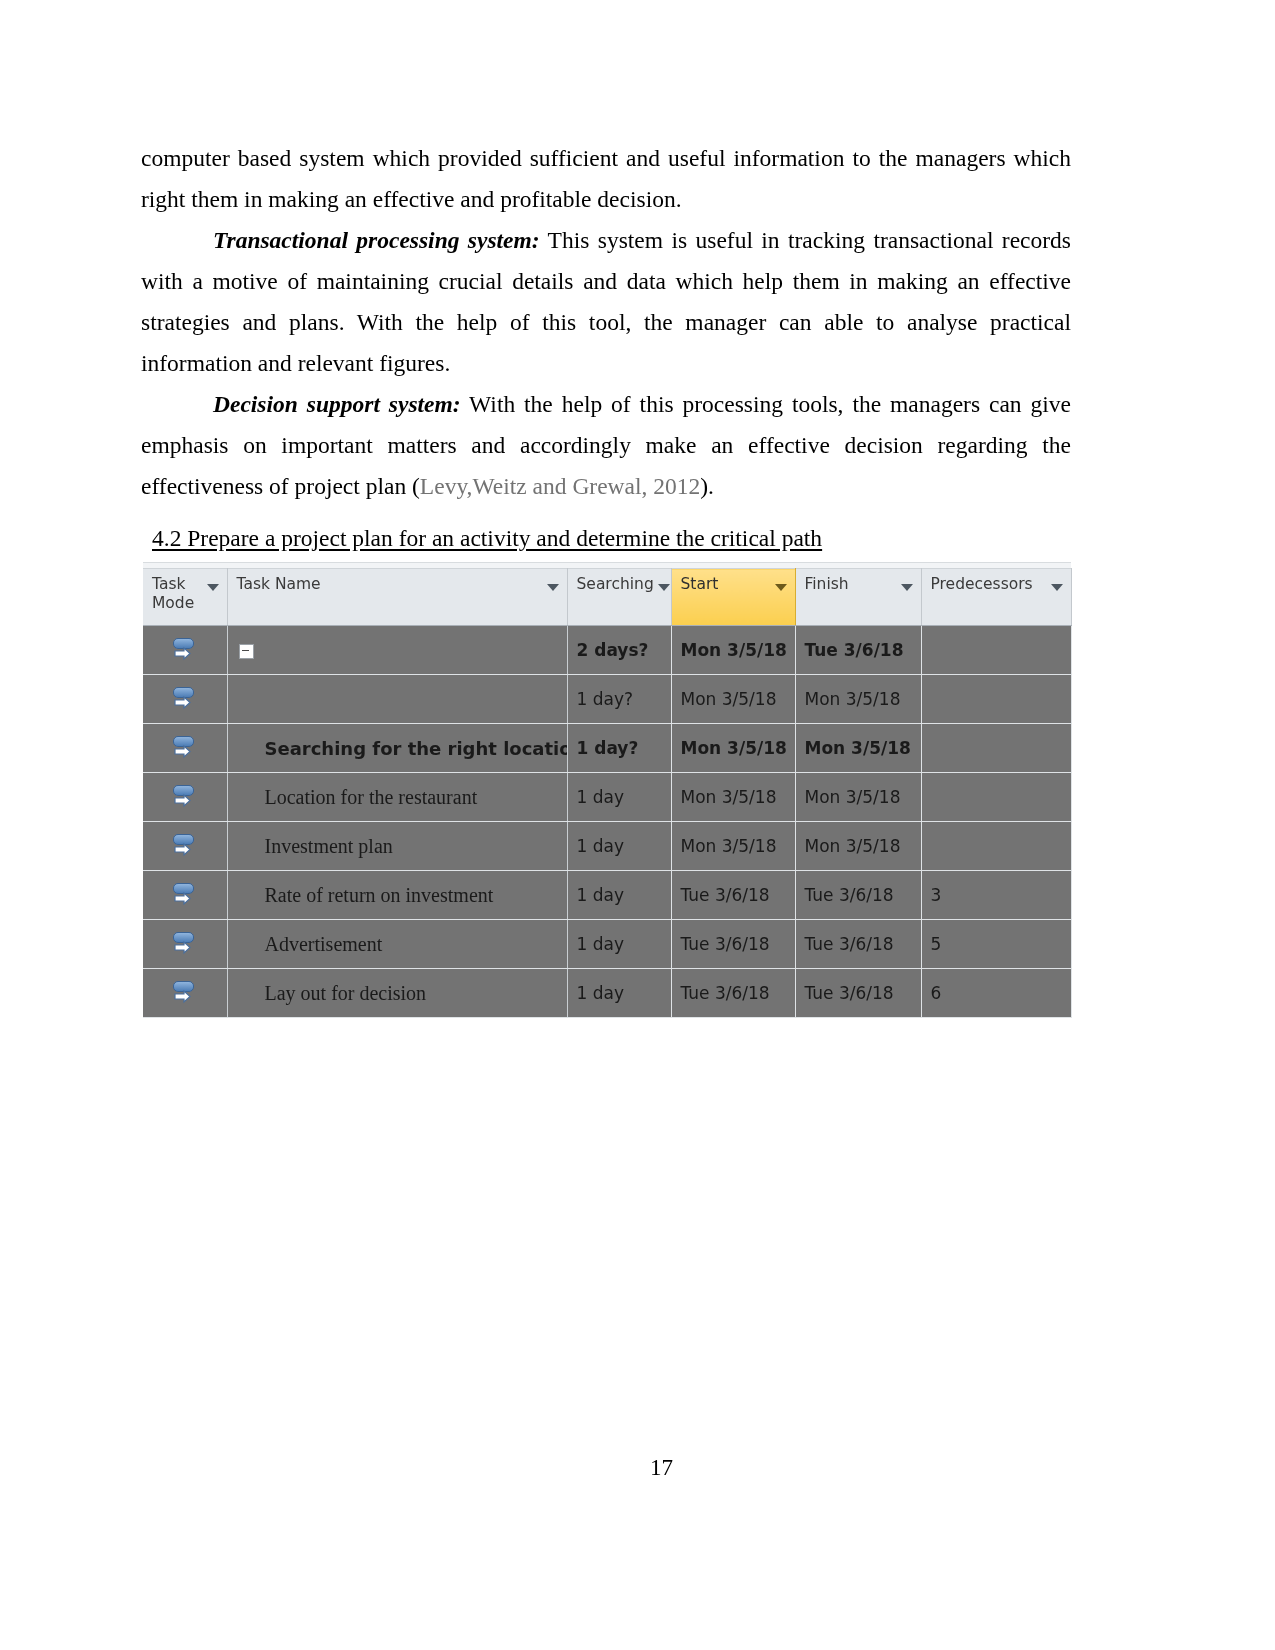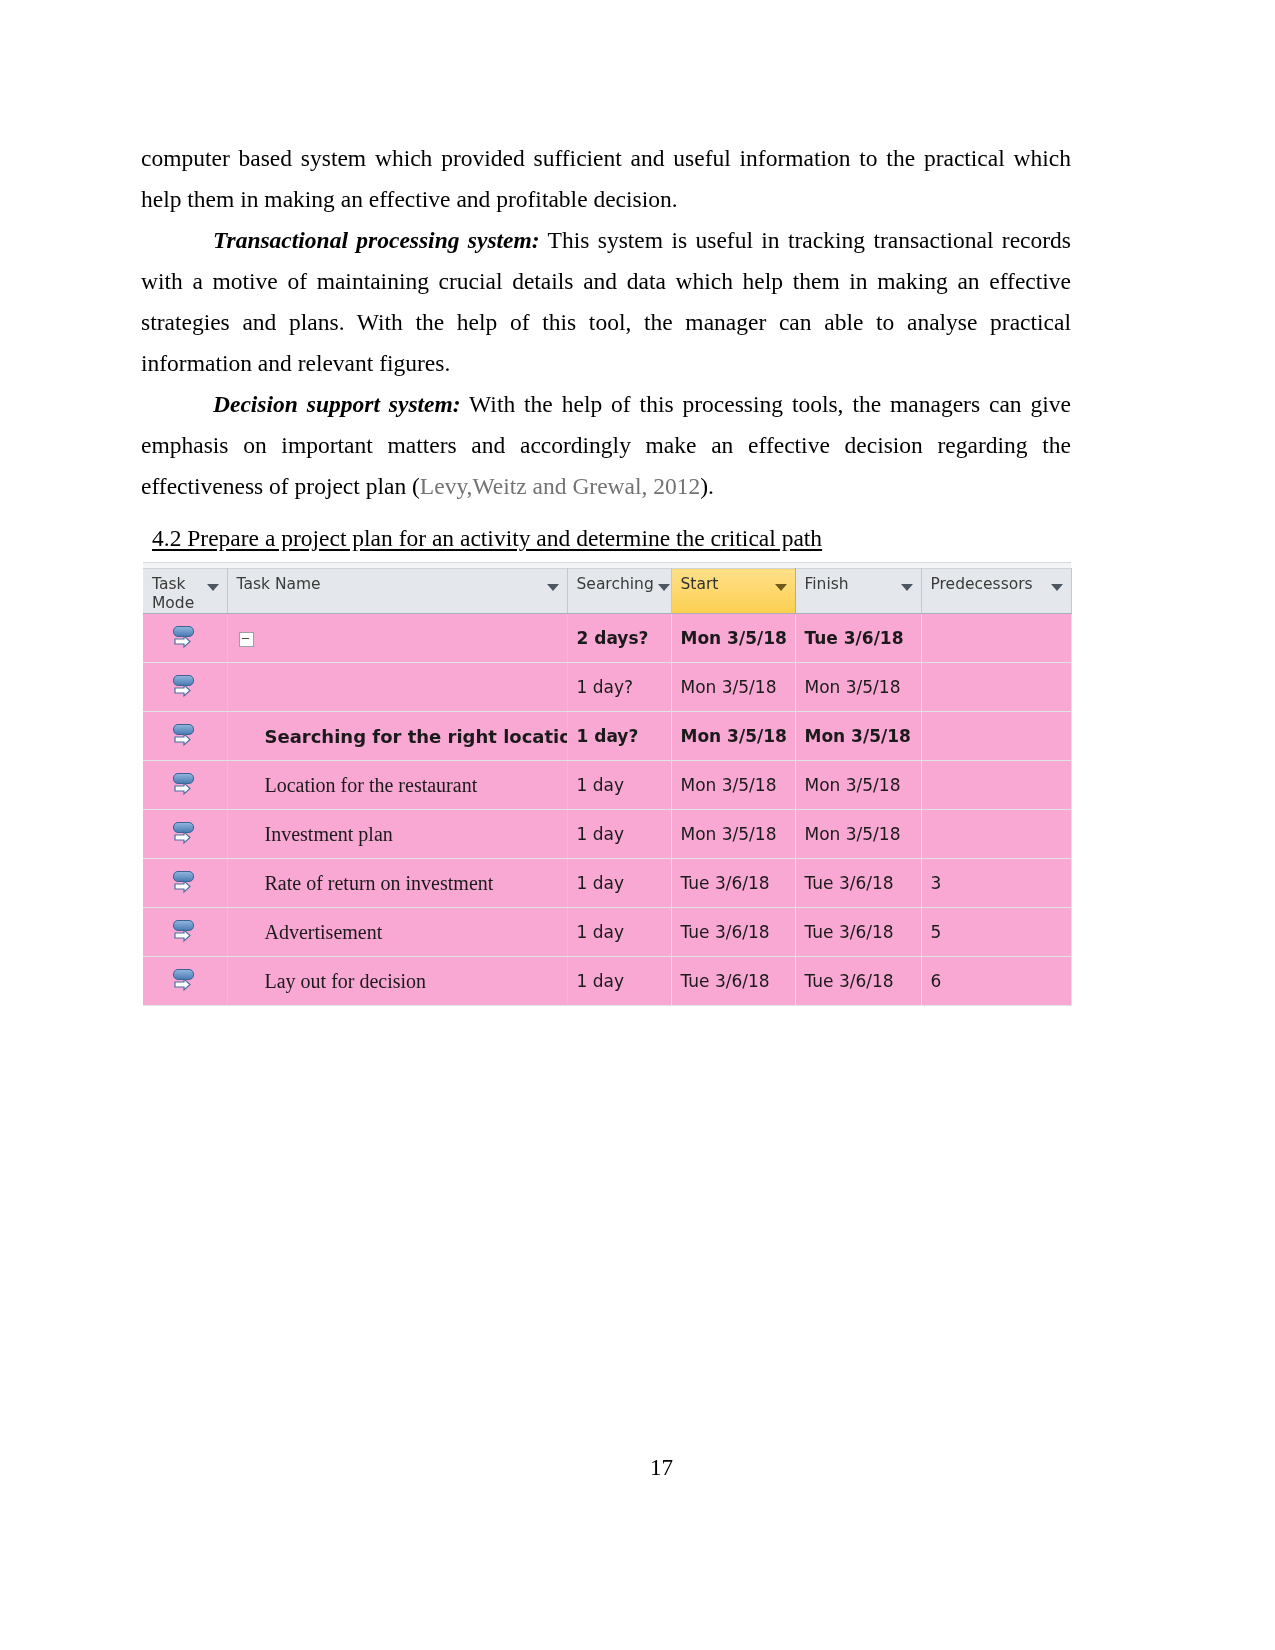--- a/index.html
+++ b/index.html
@@ -79,21 +79,21 @@
 
   .proj-table thead th {
     background: #e4e8ec;
     border-right: 1px solid #c3c8cd;
     border-bottom: 1px solid #a9b0b7;
     border-top: 1px solid #cfd4d8;
     font-size: 15.5px;
     font-weight: normal;
     color: #3a3a3a;
     text-align: left;
-    padding: 6px 8px 0 9px;
+    padding: 6px 8px 12px 9px;
     height: 30px;
     vertical-align: top;
     position: relative;
   }
   .proj-table thead th.start-col {
     background: #fcd663;
     background: linear-gradient(#ffe08a, #fbcf4f);
     border-right: 1px solid #d8ad30;
     border-left: 1px solid #d8ad30;
     color: #2f2f2f;
@@ -117,21 +117,21 @@
   .start-col .filter-arrow { border-top-color: #6d5a1b; }
 
   .proj-table tbody td {
     border-right: 1px solid #dfe3e6;
     border-bottom: 1px solid #dfe3e6;
     height: 48px;
     padding: 0 9px;
     font-size: 17px;
     color: #1a1a1a;
     vertical-align: middle;
-    background: #f9a8d4;
+    background: #737373;
     overflow: hidden;
     white-space: nowrap;
   }
   .proj-table tbody td.mode-cell {
     border-right: 1px solid #c9ced2;
     padding: 0;
     text-align: center;
   }
   .proj-table tbody tr td.name-cell {
     border-right: 1px solid #c9ced2;
@@ -210,21 +210,21 @@
     padding-left: 24px;
   }
 </style>
 </head>
 <body>
 
 <div class="page">
 
   <div class="content">
 
-    <p class="body-par"><span>computer based system which provided sufficient and useful information to the practical which help them in making an effective and profitable decision.</span></p>
+    <p class="body-par"><span>computer based system which provided sufficient and useful information to the managers which right them in making an effective and profitable decision.</span></p>
 
     <p class="body-par indent"><span class="lead">Transactional processing system:</span><span> This system is useful in tracking transactional records with a motive of maintaining crucial details and data which help them in making an effective strategies and plans. With the help of this tool, the manager can able to analyse practical information and relevant figures.</span></p>
 
     <p class="body-par indent"><span class="lead">Decision support system:</span><span> With the help of this processing tools, the managers can give emphasis on important matters and accordingly make an effective decision regarding the effectiveness of project plan (</span><span class="cite">Levy,Weitz and Grewal, 2012</span><span>).</span></p>
 
     <h2 class="subheading">4.2 Prepare a project plan for an activity and determine the critical path</h2>
   </div>
 
   <div class="table-top-edge"></div>
 

